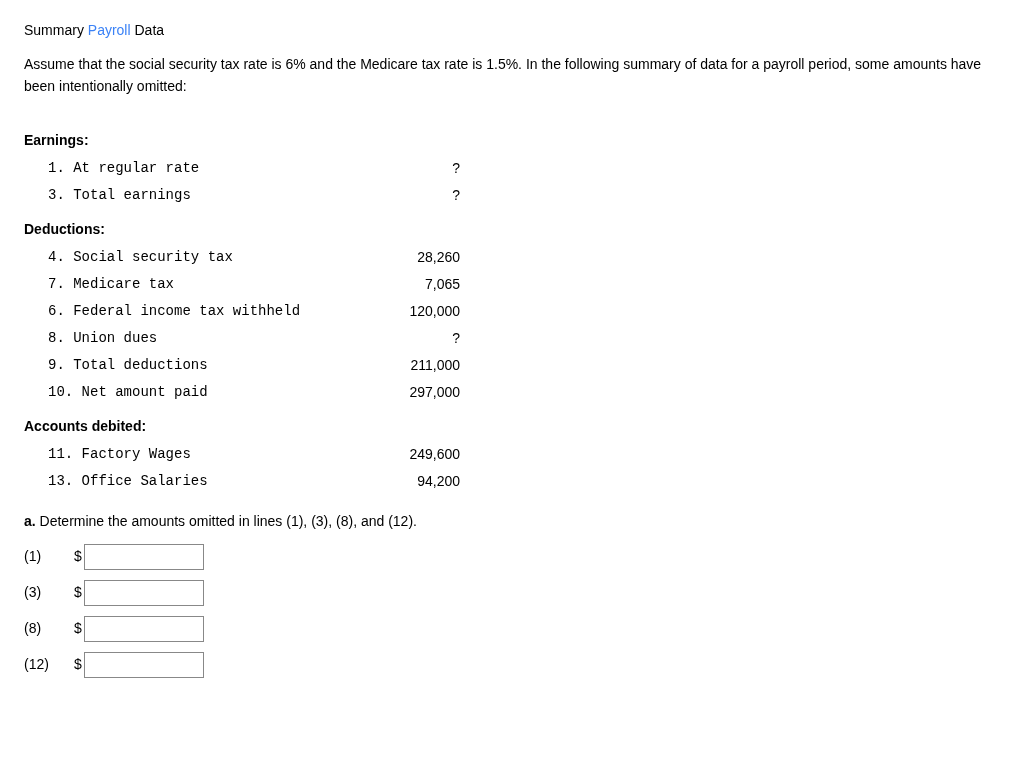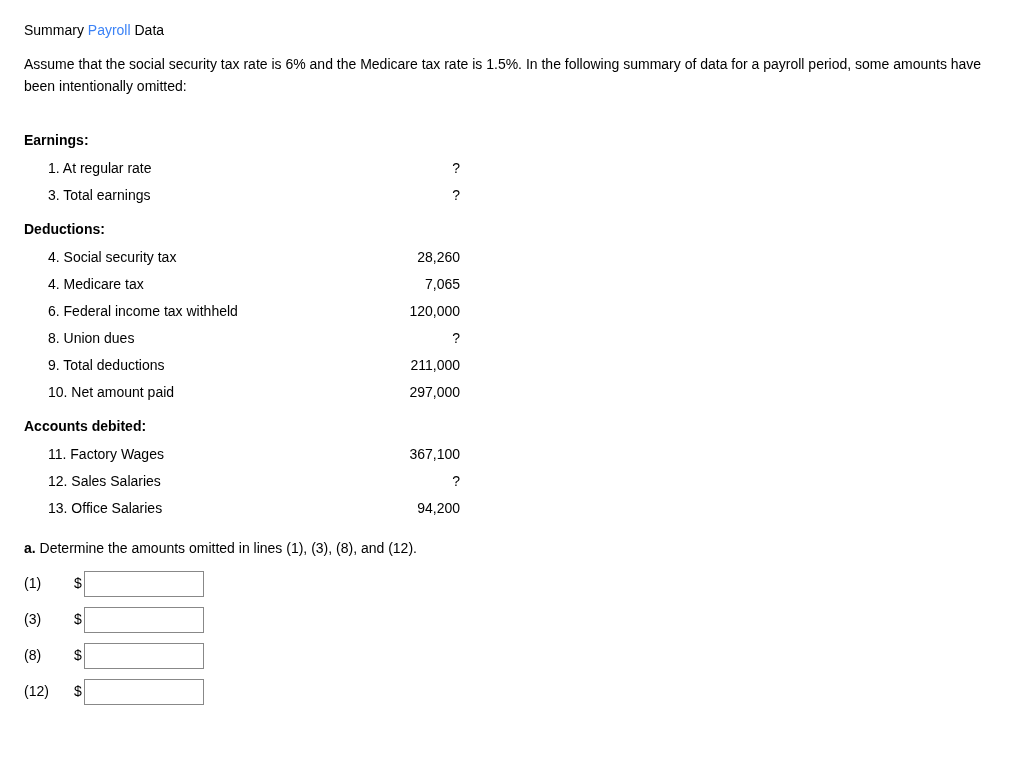--- a/index.html
+++ b/index.html
@@ -34,20 +34,21 @@
       width: 100%;
       border-collapse: collapse;
       margin-bottom: 4px;
     }
     .data-table td {
       padding: 3px 4px;
       vertical-align: top;
     }
     .indent-1 {
       padding-left: 24px !important;
+      font-family: Liberation Mono, monospace;
     }
     .val-col {
       text-align: right;
       width: 120px;
     }
     .label-col {
       width: 320px;
     }
     .answer-section {
       margin-top: 16px;
@@ -106,21 +107,21 @@
 
 <div class="section-label">Deductions:</div>
 <table class="data-table">
   <tbody id="deductions-body">
       <tr>
       <td class="label-col indent-1">4. Social security tax</td>
       <td class="val-col">28,260</td>
       <td></td>
     </tr>
       <tr>
-      <td class="label-col indent-1">4. Medicare tax</td>
+      <td class="label-col indent-1">7. Medicare tax</td>
       <td class="val-col">7,065</td>
       <td></td>
     </tr>
       <tr>
       <td class="label-col indent-1">6. Federal income tax withheld</td>
       <td class="val-col">120,000</td>
       <td></td>
     </tr>
       <tr>
       <td class="label-col indent-1">8. Union dues</td>
@@ -138,26 +139,21 @@
       <td></td>
     </tr>
     </tbody>
 </table>
 
 <div class="section-label">Accounts debited:</div>
 <table class="data-table">
   <tbody id="accounts-body">
       <tr>
       <td class="label-col indent-1">11. Factory Wages</td>
-      <td class="val-col">367,100</td>
-      <td></td>
-    </tr>
-      <tr>
-      <td class="label-col indent-1">12. Sales Salaries</td>
-      <td class="val-col">?</td>
+      <td class="val-col">249,600</td>
       <td></td>
     </tr>
       <tr>
       <td class="label-col indent-1">13. Office Salaries</td>
       <td class="val-col">94,200</td>
       <td></td>
     </tr>
     </tbody>
 </table>
 

